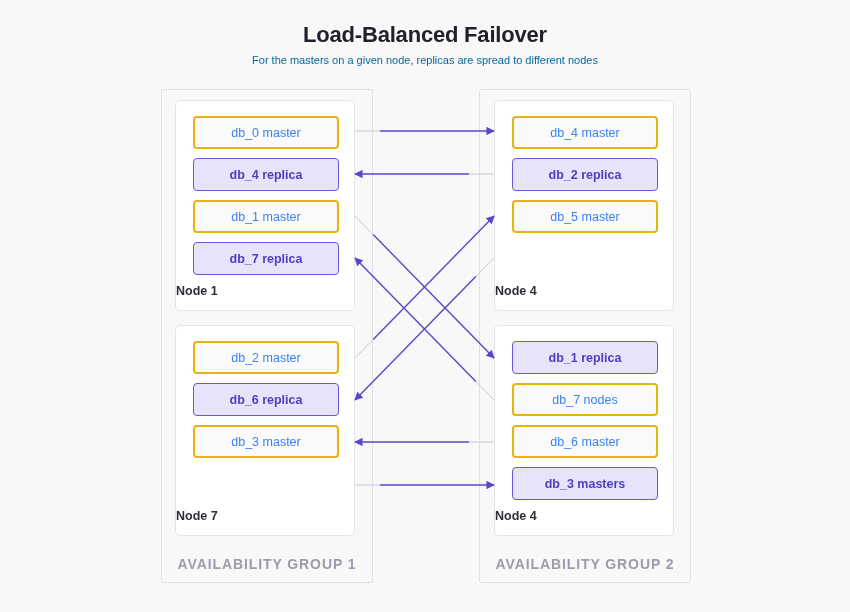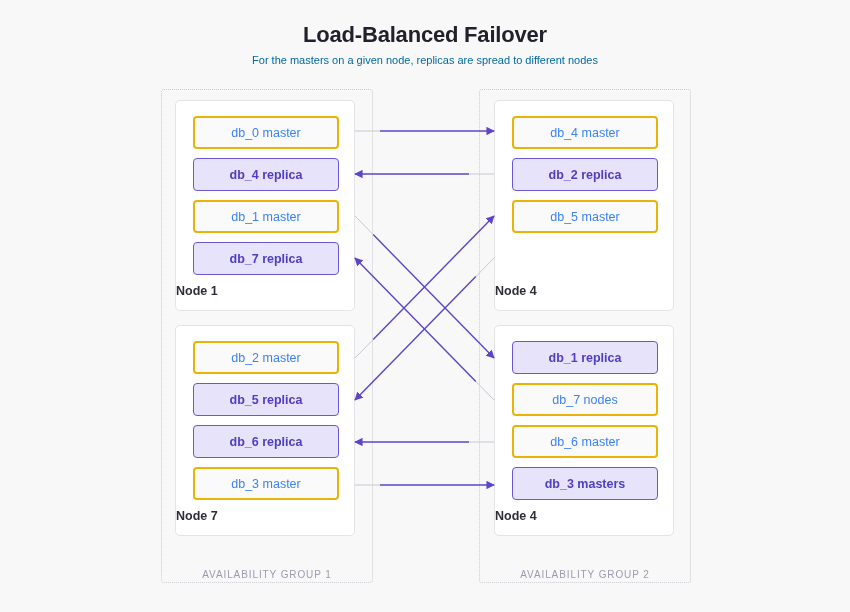--- a/index.html
+++ b/index.html
@@ -25,23 +25,23 @@
   
   .ag{
     position:absolute;
     border:1px dotted #c9c9d2;
     border-radius:3px;
     background:transparent;
   }
   #ag1{left:161px;top:89px;width:210px;height:492px;}
   #ag2{left:479px;top:89px;width:210px;height:492px;}
   .ag-label{
-    position:absolute;bottom:2px;left:0;width:100%;
+    position:absolute;bottom:10px;left:0;width:100%;
     text-align:center;
-    font-size:10px;font-weight:normal;letter-spacing:0.9px;
+    font-size:14px;font-weight:bold;letter-spacing:0.9px;
     color:#9b9bae;
   }
 
   
   .node{
     position:absolute;
     background:#ffffff;
     border:1px solid #e4e4e8;
     border-radius:5px;
     box-sizing:border-box;
@@ -106,21 +106,20 @@
       <div class="db master">db_4 master</div>
       <div class="db replica">db_2 replica</div>
       <div class="db master">db_5 master</div>
     </div>
     <div class="node-label">Node 4</div>
   </div>
 
   <div class="node" id="node3">
     <div class="db-list">
       <div class="db master">db_2 master</div>
-      <div class="db replica">db_5 replica</div>
       <div class="db replica">db_6 replica</div>
       <div class="db master">db_3 master</div>
     </div>
     <div class="node-label">Node 7</div>
   </div>
 
   <div class="node" id="node4">
     <div class="db-list">
       <div class="db replica">db_1 replica</div>
       <div class="db master">db_7 nodes</div>

